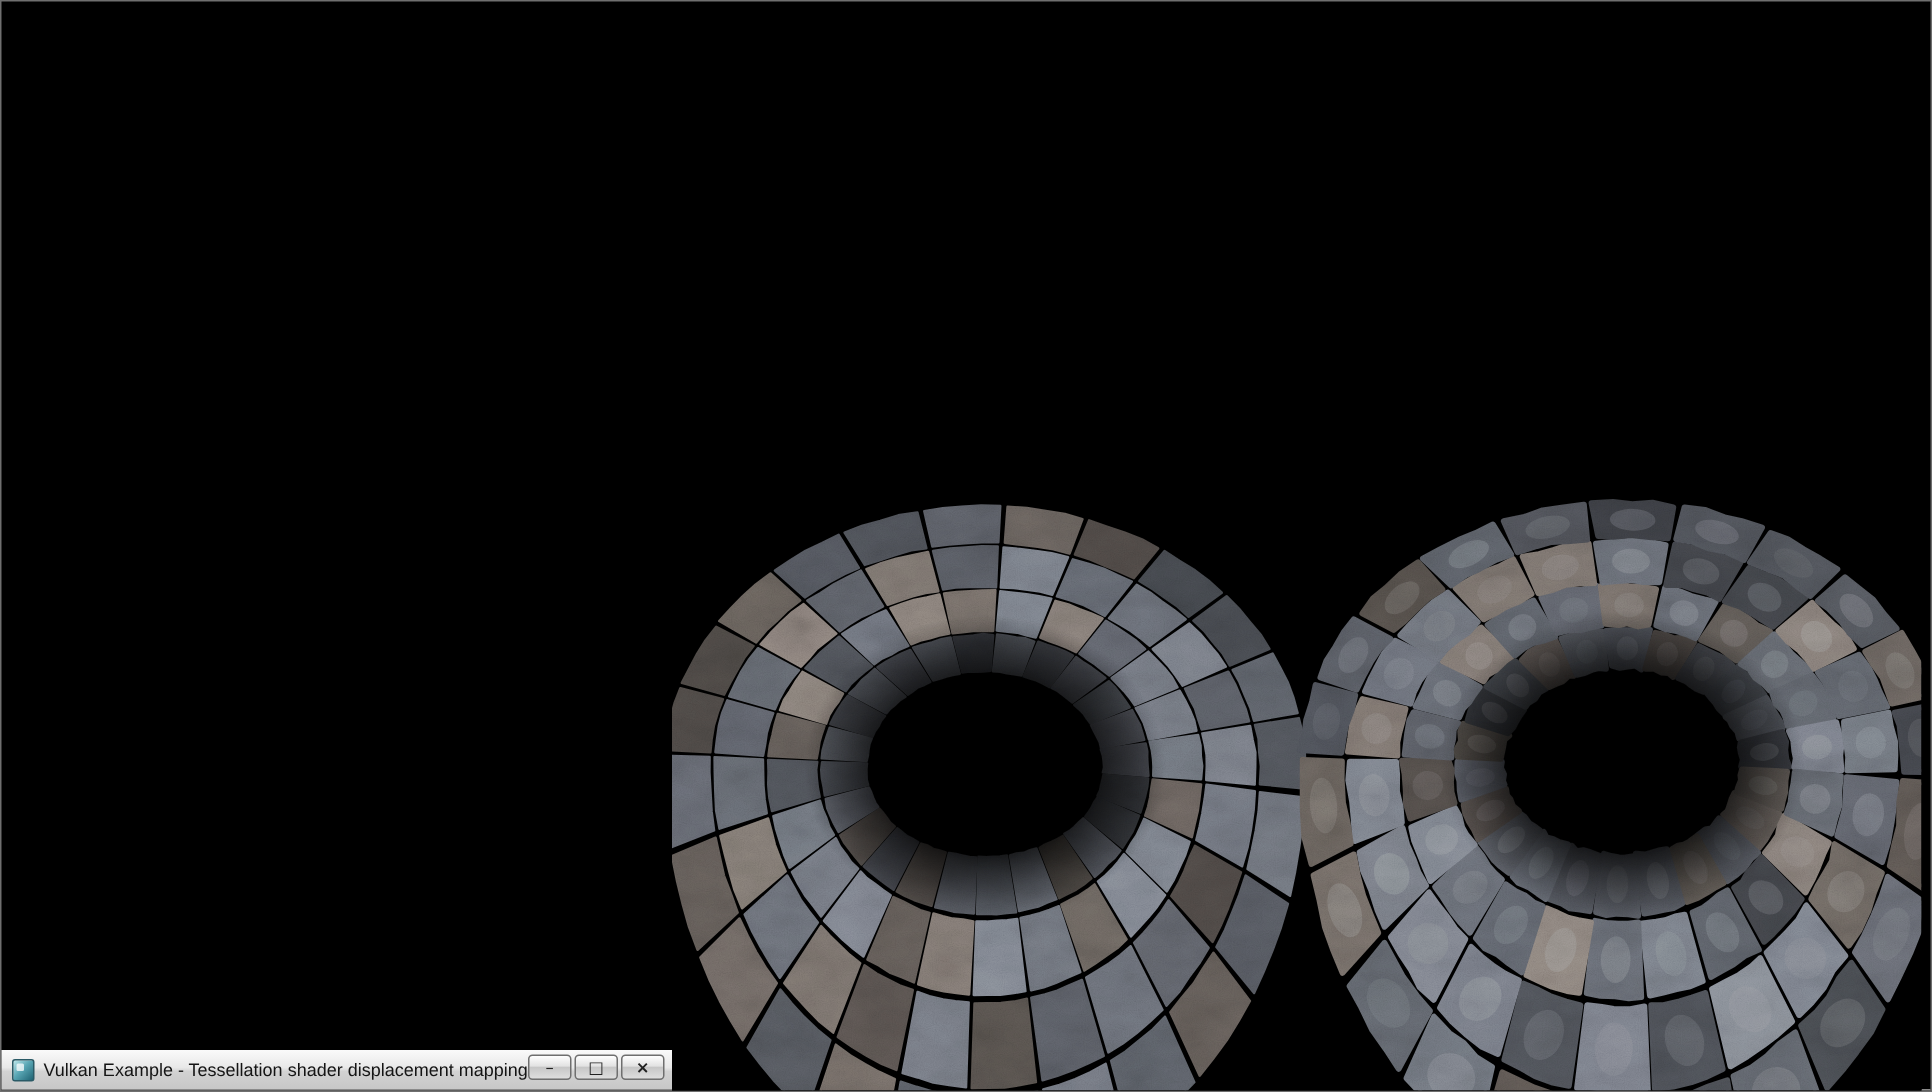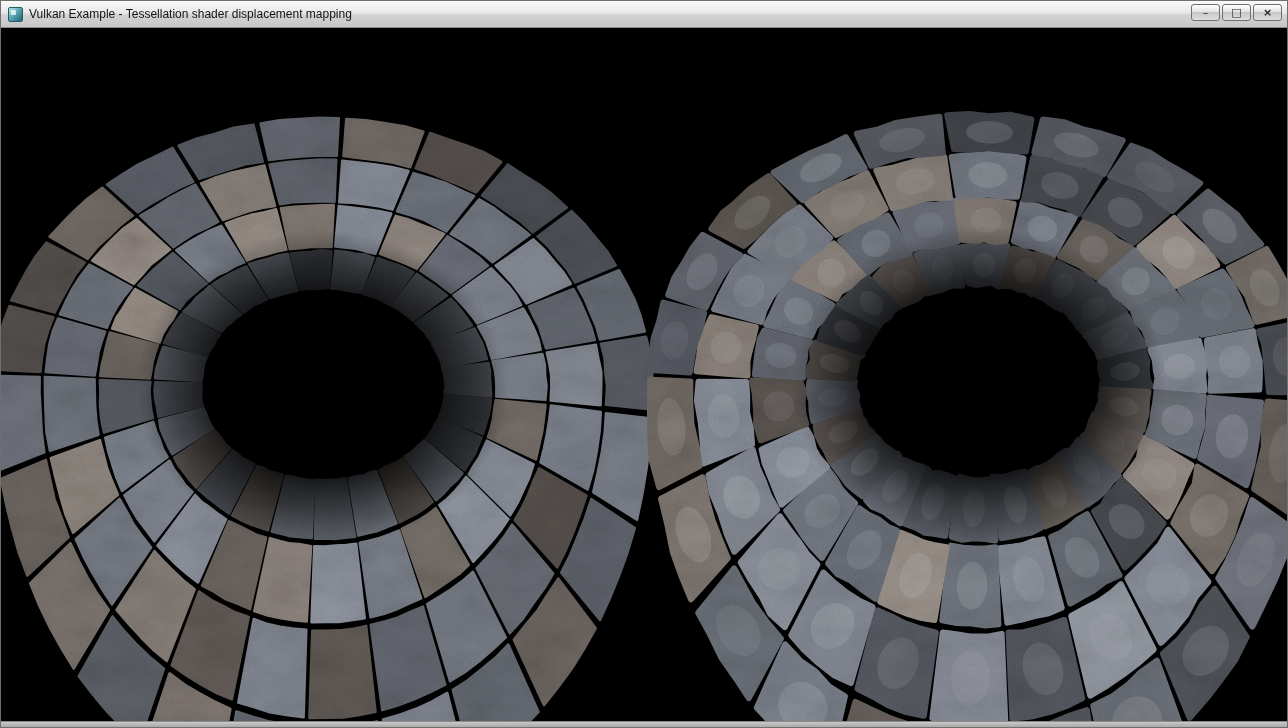--- a/index.html
+++ b/index.html
@@ -1,19 +1,19 @@
 <!DOCTYPE html>
 <html><head>
 <meta charset="utf-8">
 <style>
   * { margin:0; padding:0; box-sizing:border-box; }
   html,body { width:1288px; height:728px; overflow:hidden; background:#000; font-family:"Liberation Sans", sans-serif; }
   .window {
-    width:1288px; height:728px; display:flex; flex-direction:column;
-    border:1px solid #6f6f6f; background:#000;
+    width:1288px; height:728px; display:flex; flex-direction:row;
+    border:1px solid #6f6f6f; background:#000;align-items:flex-end;
   }
   .titlebar {
     flex:0 0 27px; height:27px;
     background:linear-gradient(#fafafa, #e8e8e8 45%, #d2d2d2 55%, #c7c7c7);
     border-bottom:1px solid #8a8a8a;
     display:flex; align-items:center; padding:0 5px;
   }
   .app-icon {
     width:15px; height:15px; margin:0 6px 0 2px; border-radius:2px;
     border:1px solid #2a5a66;

